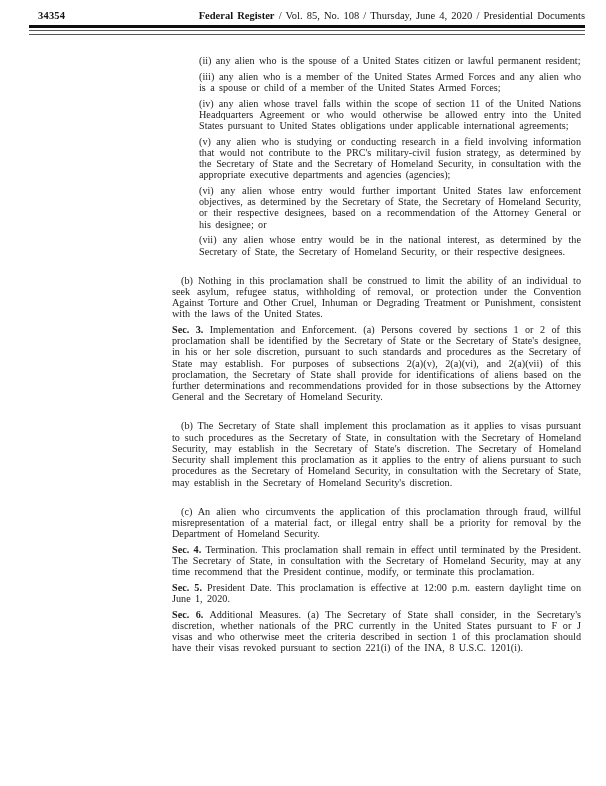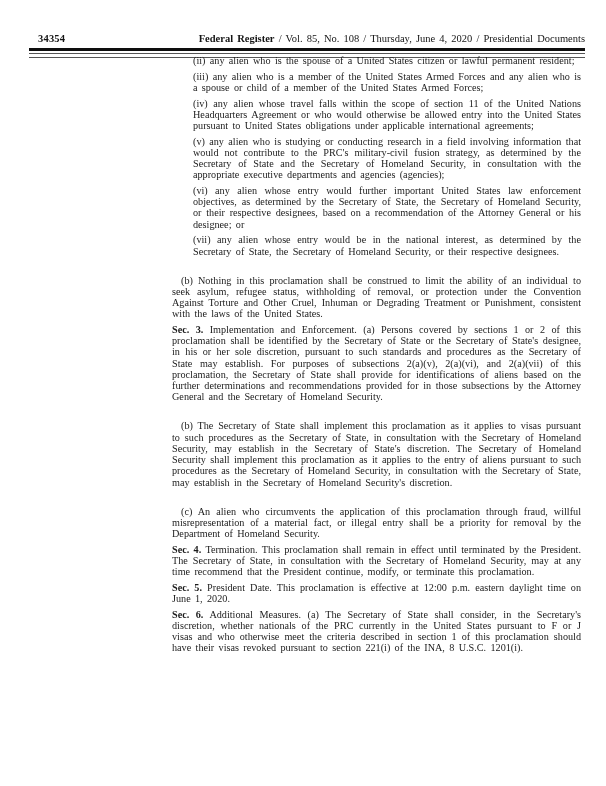--- a/index.html
+++ b/index.html
@@ -11,21 +11,21 @@
     position: relative;
     width: 606px;
     height: 786px;
     background: #ffffff;
     overflow: hidden;
     font-family: "Liberation Serif", serif;
   }
   .header {
     position: absolute;
     left: 29px;
-    top: 33px;
+    top: 10px;
     width: 556px;
   }
   .header-text {
     display: flex;
     align-items: baseline;
     font-size: 10.5px;
     color: #141414;
     line-height: 12px;
   }
   .page-num {
@@ -59,21 +59,21 @@
     font-size: 10.2px;
     line-height: 11.2px;
     color: #1b1b1b;
     text-align: justify;
     word-spacing: 1.8px;
   }
   .para {
     margin: 0 0 4.5px 0;
   }
   .sub {
-    margin-left: 21px;
+    margin-left: 27px;
   }
   .indent {
     text-indent: 9px;
     margin-top: 18px;
   }
   .bold { font-weight: bold; }
   .italic { }
 </style>
 </head>
 <body>

